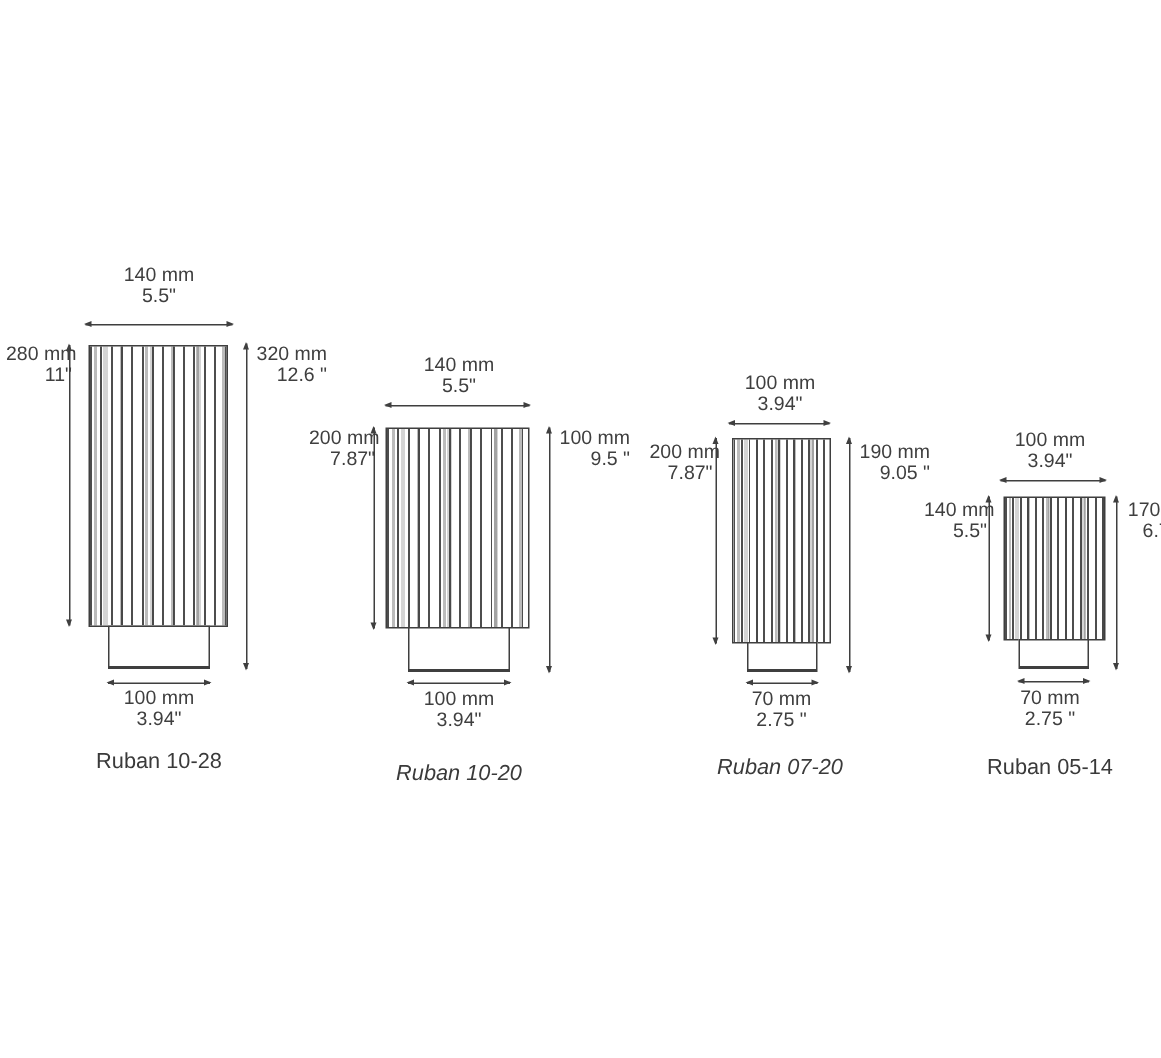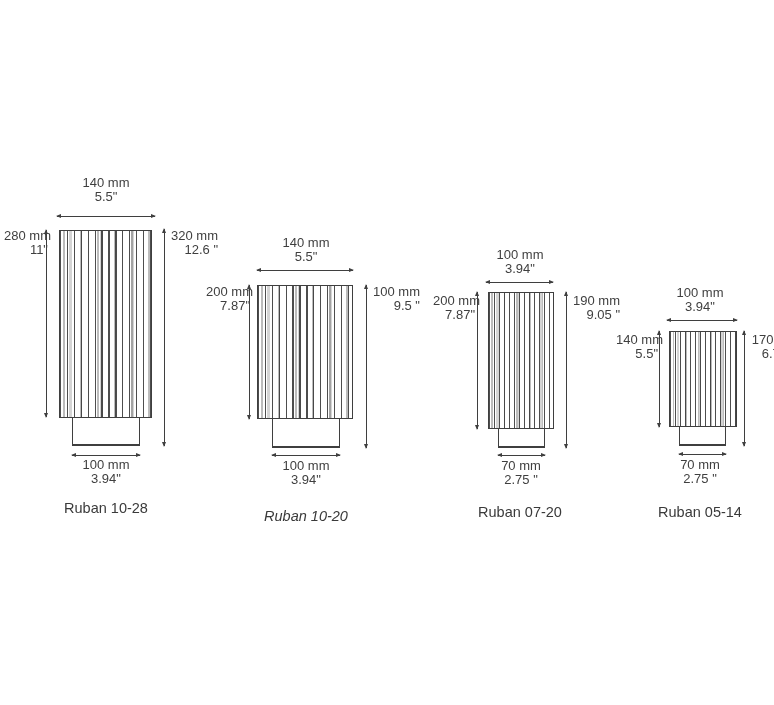--- a/index.html
+++ b/index.html
@@ -96,21 +96,21 @@
   .l3-toptext{left:470px;top:248px;width:100px;}
   .l3-toparrow{left:486px;top:282px;width:67px;}
   .l3-lefttext{left:433px;top:294px;width:42px;}
   .l3-leftarrow{left:477px;top:292px;height:137px;}
   .l3-shade{left:488px;top:292px;width:66px;height:137px;}
   .l3-base{left:498px;top:428px;width:47px;height:20px;}
   .l3-rightarrow{left:566px;top:292px;height:156px;}
   .l3-righttext{left:570px;top:294px;width:50px;}
   .l3-botarrow{left:498px;top:455px;width:47px;}
   .l3-bottext{left:481px;top:459px;width:80px;}
-  .l3-label{left:460px;top:504px;}
+  .l3-label{left:460px;top:504px;font-style:italic;}
   
   .l4-toptext{left:650px;top:286px;width:100px;}
   .l4-toparrow{left:667px;top:320px;width:70px;}
   .l4-lefttext{left:616px;top:333px;width:42px;}
   .l4-leftarrow{left:659px;top:331px;height:96px;}
   .l4-shade{left:669px;top:331px;width:68px;height:96px;}
   .l4-base{left:679px;top:426px;width:47px;height:20px;}
   .l4-rightarrow{left:744px;top:331px;height:115px;}
   .l4-righttext{left:748px;top:333px;width:40px;}
   .l4-botarrow{left:679px;top:454px;width:47px;}

